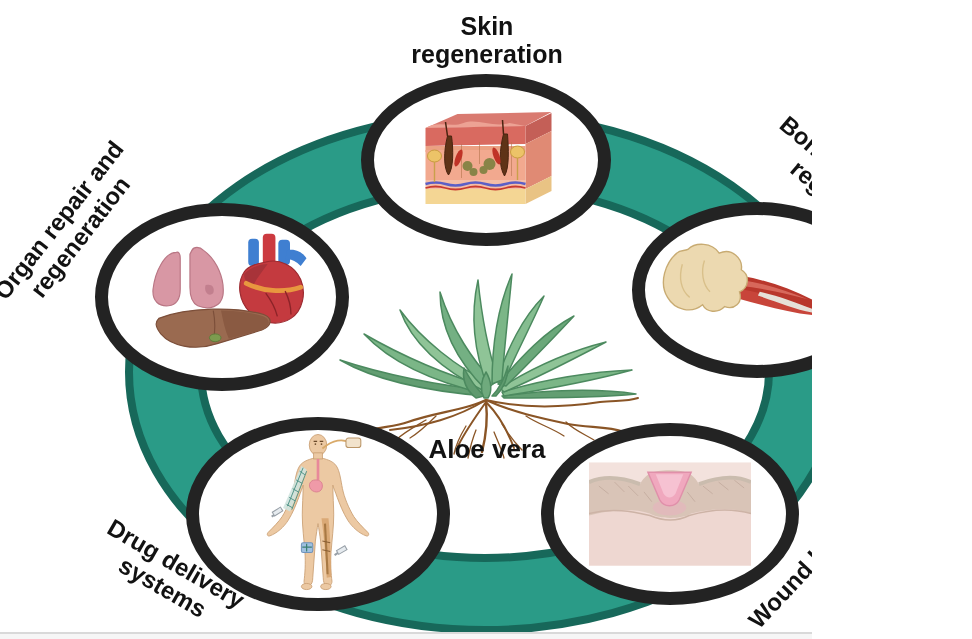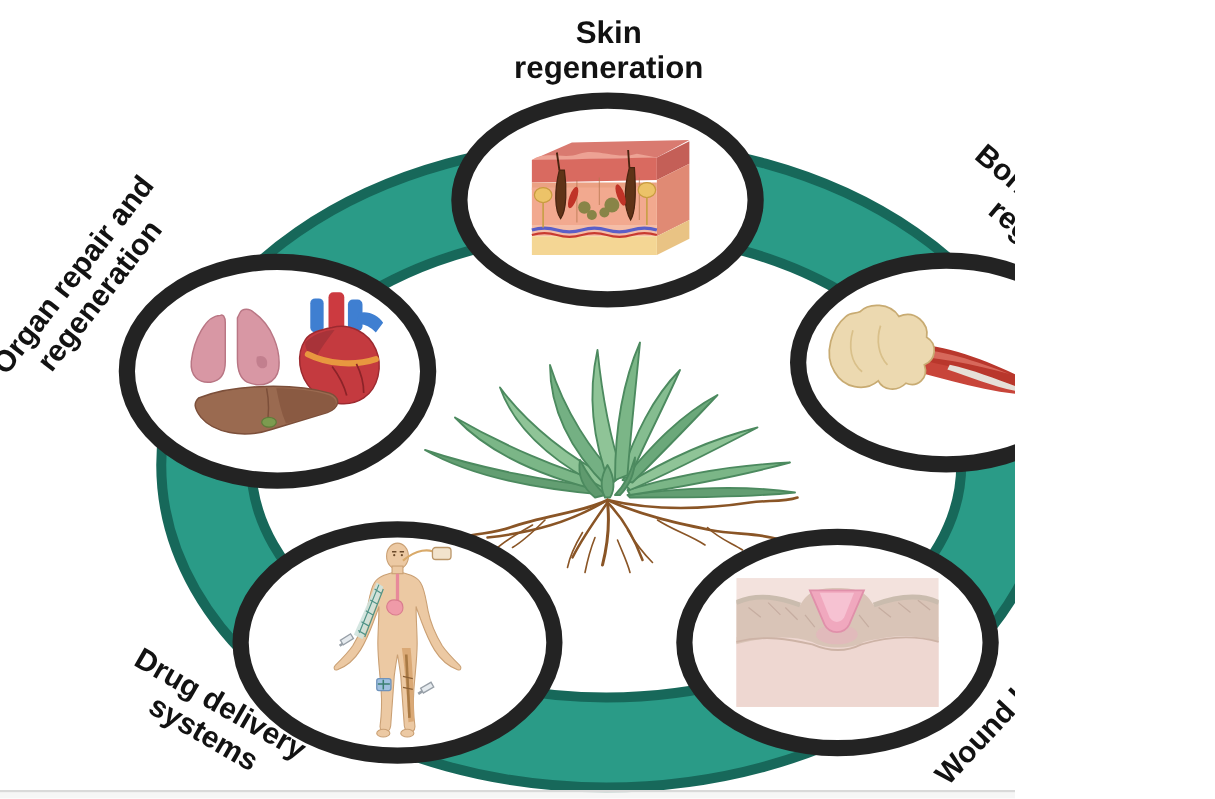--- a/index.html
+++ b/index.html
@@ -223,17 +223,20 @@
     <span>Organ repair and</span>
     <span>regeneration</span>
   </div>
   <div class="label label-drug">
     <span>Drug delivery</span>
     <span>systems</span>
   </div>
   <div class="label label-wound">
     <span>Wound healing</span>
   </div>
+  <div class="label label-aloe">
+    <span>Aloe vera</span>
+  </div>
 
   <div class="bottom-line"></div>
   <div class="bottom-strip"></div>
   <div class="right-line"></div>
 </div>
 
 </body></html>

